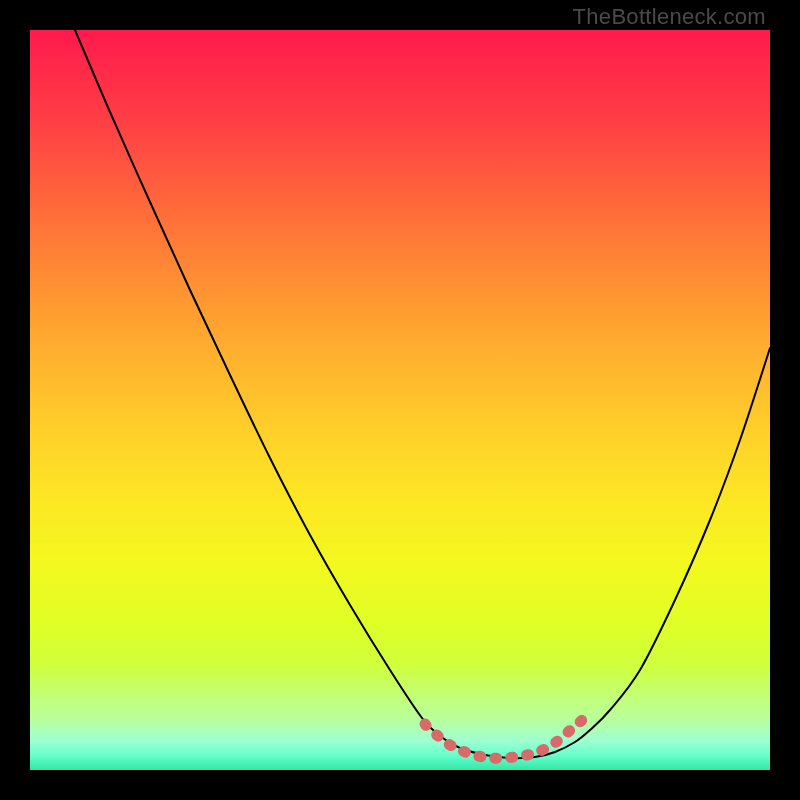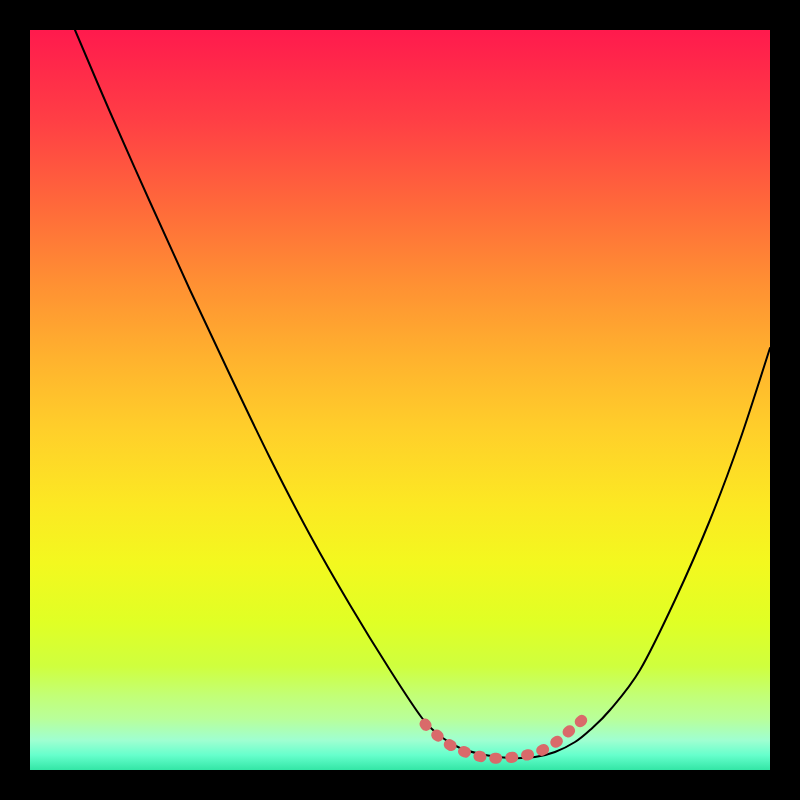--- a/index.html
+++ b/index.html
@@ -55,19 +55,20 @@
     font-family: Arial, Helvetica, sans-serif;
     font-size: 22px;
     letter-spacing: 0.3px;
     user-select: none;
   }
 </style>
 </head>
 <body>
 
 <div class="frame">
+  <div class="watermark">TheBottleneck.com</div>
   <div class="plot-area">
     <svg class="curve" viewBox="0 0 740 740">
       <path id="main-curve" fill="none" stroke="#000" stroke-width="2" stroke-linecap="round" stroke-linejoin="round" d="M 45 0 C 50.833333333333336 13.666666666666666, 67.5 53.33333333333333, 80 82 C 92.5 110.66666666666667, 106.66666666666667 142.33333333333334, 120 172 C 133.33333333333334 201.66666666666666, 146.66666666666666 231.16666666666666, 160 260 C 173.33333333333334 288.8333333333333, 186.66666666666666 317, 200 345 C 213.33333333333334 373, 226.66666666666666 401.3333333333333, 240 428 C 253.33333333333334 454.6666666666667, 266.6666666666667 480.5, 280 505 C 293.3333333333333 529.5, 306.6666666666667 552.5, 320 575 C 333.3333333333333 597.5, 348 621.1666666666666, 360 640 C 372 658.8333333333334, 383.6666666666667 677, 392 688 C 400.3333333333333 699, 403.6666666666667 701, 410 706 C 416.3333333333333 711, 422.5 714.8333333333334, 430 718 C 437.5 721.1666666666666, 446.6666666666667 723.3333333333334, 455 725 C 463.3333333333333 726.6666666666666, 471.6666666666667 727.6666666666666, 480 728 C 488.3333333333333 728.3333333333334, 497.5 728, 505 727 C 512.5 726, 518.3333333333334 724.5, 525 722 C 531.6666666666666 719.5, 539.1666666666666 715.6666666666666, 545 712 C 550.8333333333334 708.3333333333334, 554.1666666666666 705.3333333333334, 560 700 C 565.8333333333334 694.6666666666666, 571.6666666666666 690, 580 680 C 588.3333333333334 670, 599.1666666666666 658.3333333333334, 610 640 C 620.8333333333334 621.6666666666666, 633.3333333333334 595, 645 570 C 656.6666666666666 545, 669.1666666666666 516.6666666666666, 680 490 C 690.8333333333334 463.3333333333333, 700 438.6666666666667, 710 410 C 720 381.3333333333333, 735 333.3333333333333, 740 318"></path>
       <path id="marker-curve" fill="none" stroke="#d96a6a" stroke-width="11" stroke-linecap="round" stroke-dasharray="2 14" d="M 395 694 C 395.8333333333333 695, 397.8333333333333 698, 400 700 C 402.1666666666667 702, 406 704.3333333333334, 408 706 C 410 707.6666666666666, 410 708.5, 412 710 C 414 711.5, 417.6666666666667 713.6666666666666, 420 715 C 422.3333333333333 716.3333333333334, 423.5 716.8333333333334, 426 718 C 428.5 719.1666666666666, 431.3333333333333 720.6666666666666, 435 722 C 438.6666666666667 723.3333333333334, 443.8333333333333 725, 448 726 C 452.1666666666667 727, 456 727.6666666666666, 460 728 C 464 728.3333333333334, 467.8333333333333 728.1666666666666, 472 728 C 476.1666666666667 727.8333333333334, 480.8333333333333 727.5, 485 727 C 489.1666666666667 726.5, 493.1666666666667 725.8333333333334, 497 725 C 500.8333333333333 724.1666666666666, 504.1666666666667 723.5, 508 722 C 511.8333333333333 720.5, 516.5 718, 520 716 C 523.5 714, 526.1666666666666 712.1666666666666, 529 710 C 531.8333333333334 707.8333333333334, 534.6666666666666 705, 537 703 C 539.3333333333334 701, 540.8333333333334 699.8333333333334, 543 698 C 545.1666666666666 696.1666666666666, 548 693.8333333333334, 550 692 C 552 690.1666666666666, 553.3333333333334 688.6666666666666, 555 687 C 556.6666666666666 685.3333333333334, 559.1666666666666 682.8333333333334, 560 682"></path>
     </svg>
   </div>
 </div>
 
 </body></html>

